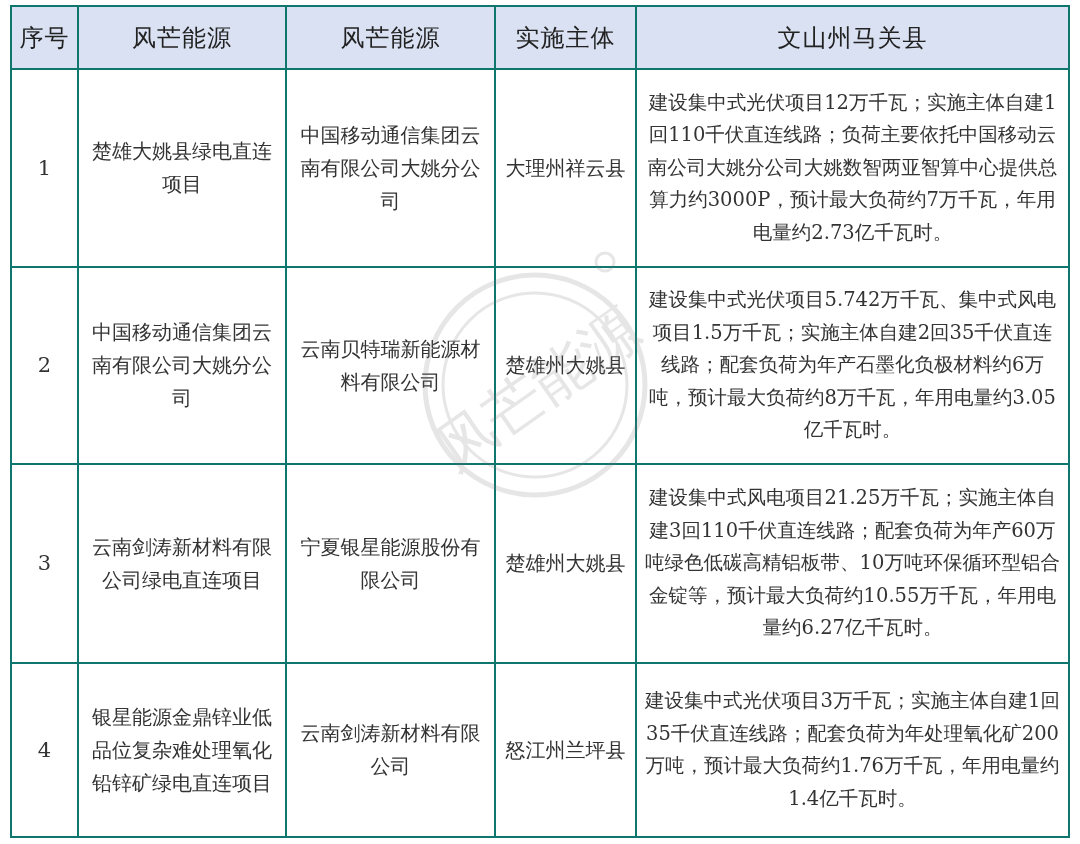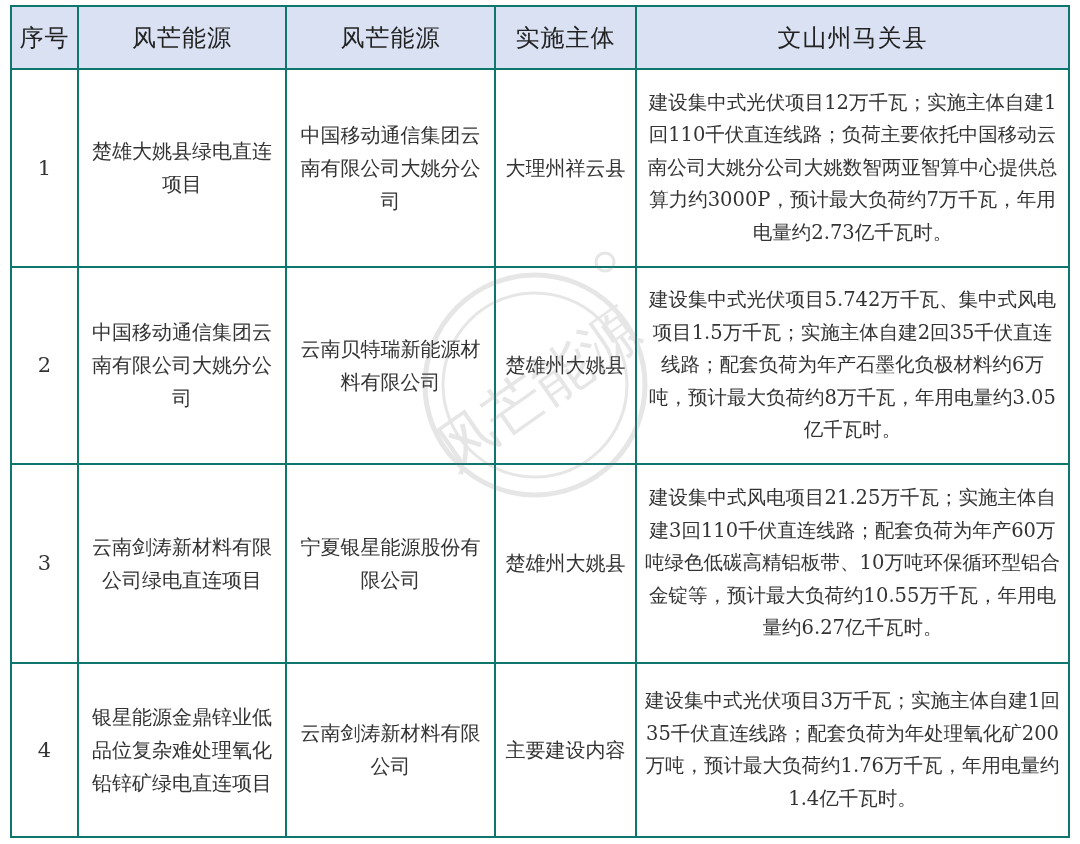--- a/index.html
+++ b/index.html
@@ -59,21 +59,21 @@
       <td class="idx">3</td>
       <td>云南剑涛新材料有限公司绿电直连项目</td>
       <td>宁夏银星能源股份有限公司</td>
       <td>楚雄州大姚县</td>
       <td class="content">建设集中式风电项目21.25万千瓦；实施主体自建3回110千伏直连线路；配套负荷为年产60万吨绿色低碳高精铝板带、10万吨环保循环型铝合金锭等，预计最大负荷约10.55万千瓦，年用电量约6.27亿千瓦时。</td>
     </tr>
     <tr class="r4">
       <td class="idx">4</td>
       <td>银星能源金鼎锌业低品位复杂难处理氧化铅锌矿绿电直连项目</td>
       <td>云南剑涛新材料有限公司</td>
-      <td>主要建设内容</td>
+      <td>怒江州兰坪县</td>
       <td class="content">建设集中式光伏项目3万千瓦；实施主体自建1回35千伏直连线路；配套负荷为年处理氧化矿200万吨，预计最大负荷约1.76万千瓦，年用电量约1.4亿千瓦时。</td>
     </tr>
   </tbody>
 </table>
 
 <svg class="wm" viewBox="0 0 270 270">
   <circle cx="135" cy="135" r="110" fill="none" stroke="#777" stroke-width="5"></circle>
   <circle cx="135" cy="135" r="92" fill="none" stroke="#777" stroke-width="3"></circle>
   <circle cx="205" cy="12" r="9" fill="none" stroke="#777" stroke-width="3"></circle>
   <text x="135" y="160" text-anchor="middle" font-size="58" fill="#777" transform="rotate(-35 135 135)" font-family="DejaVu Sans, sans-serif">风芒能源</text>

